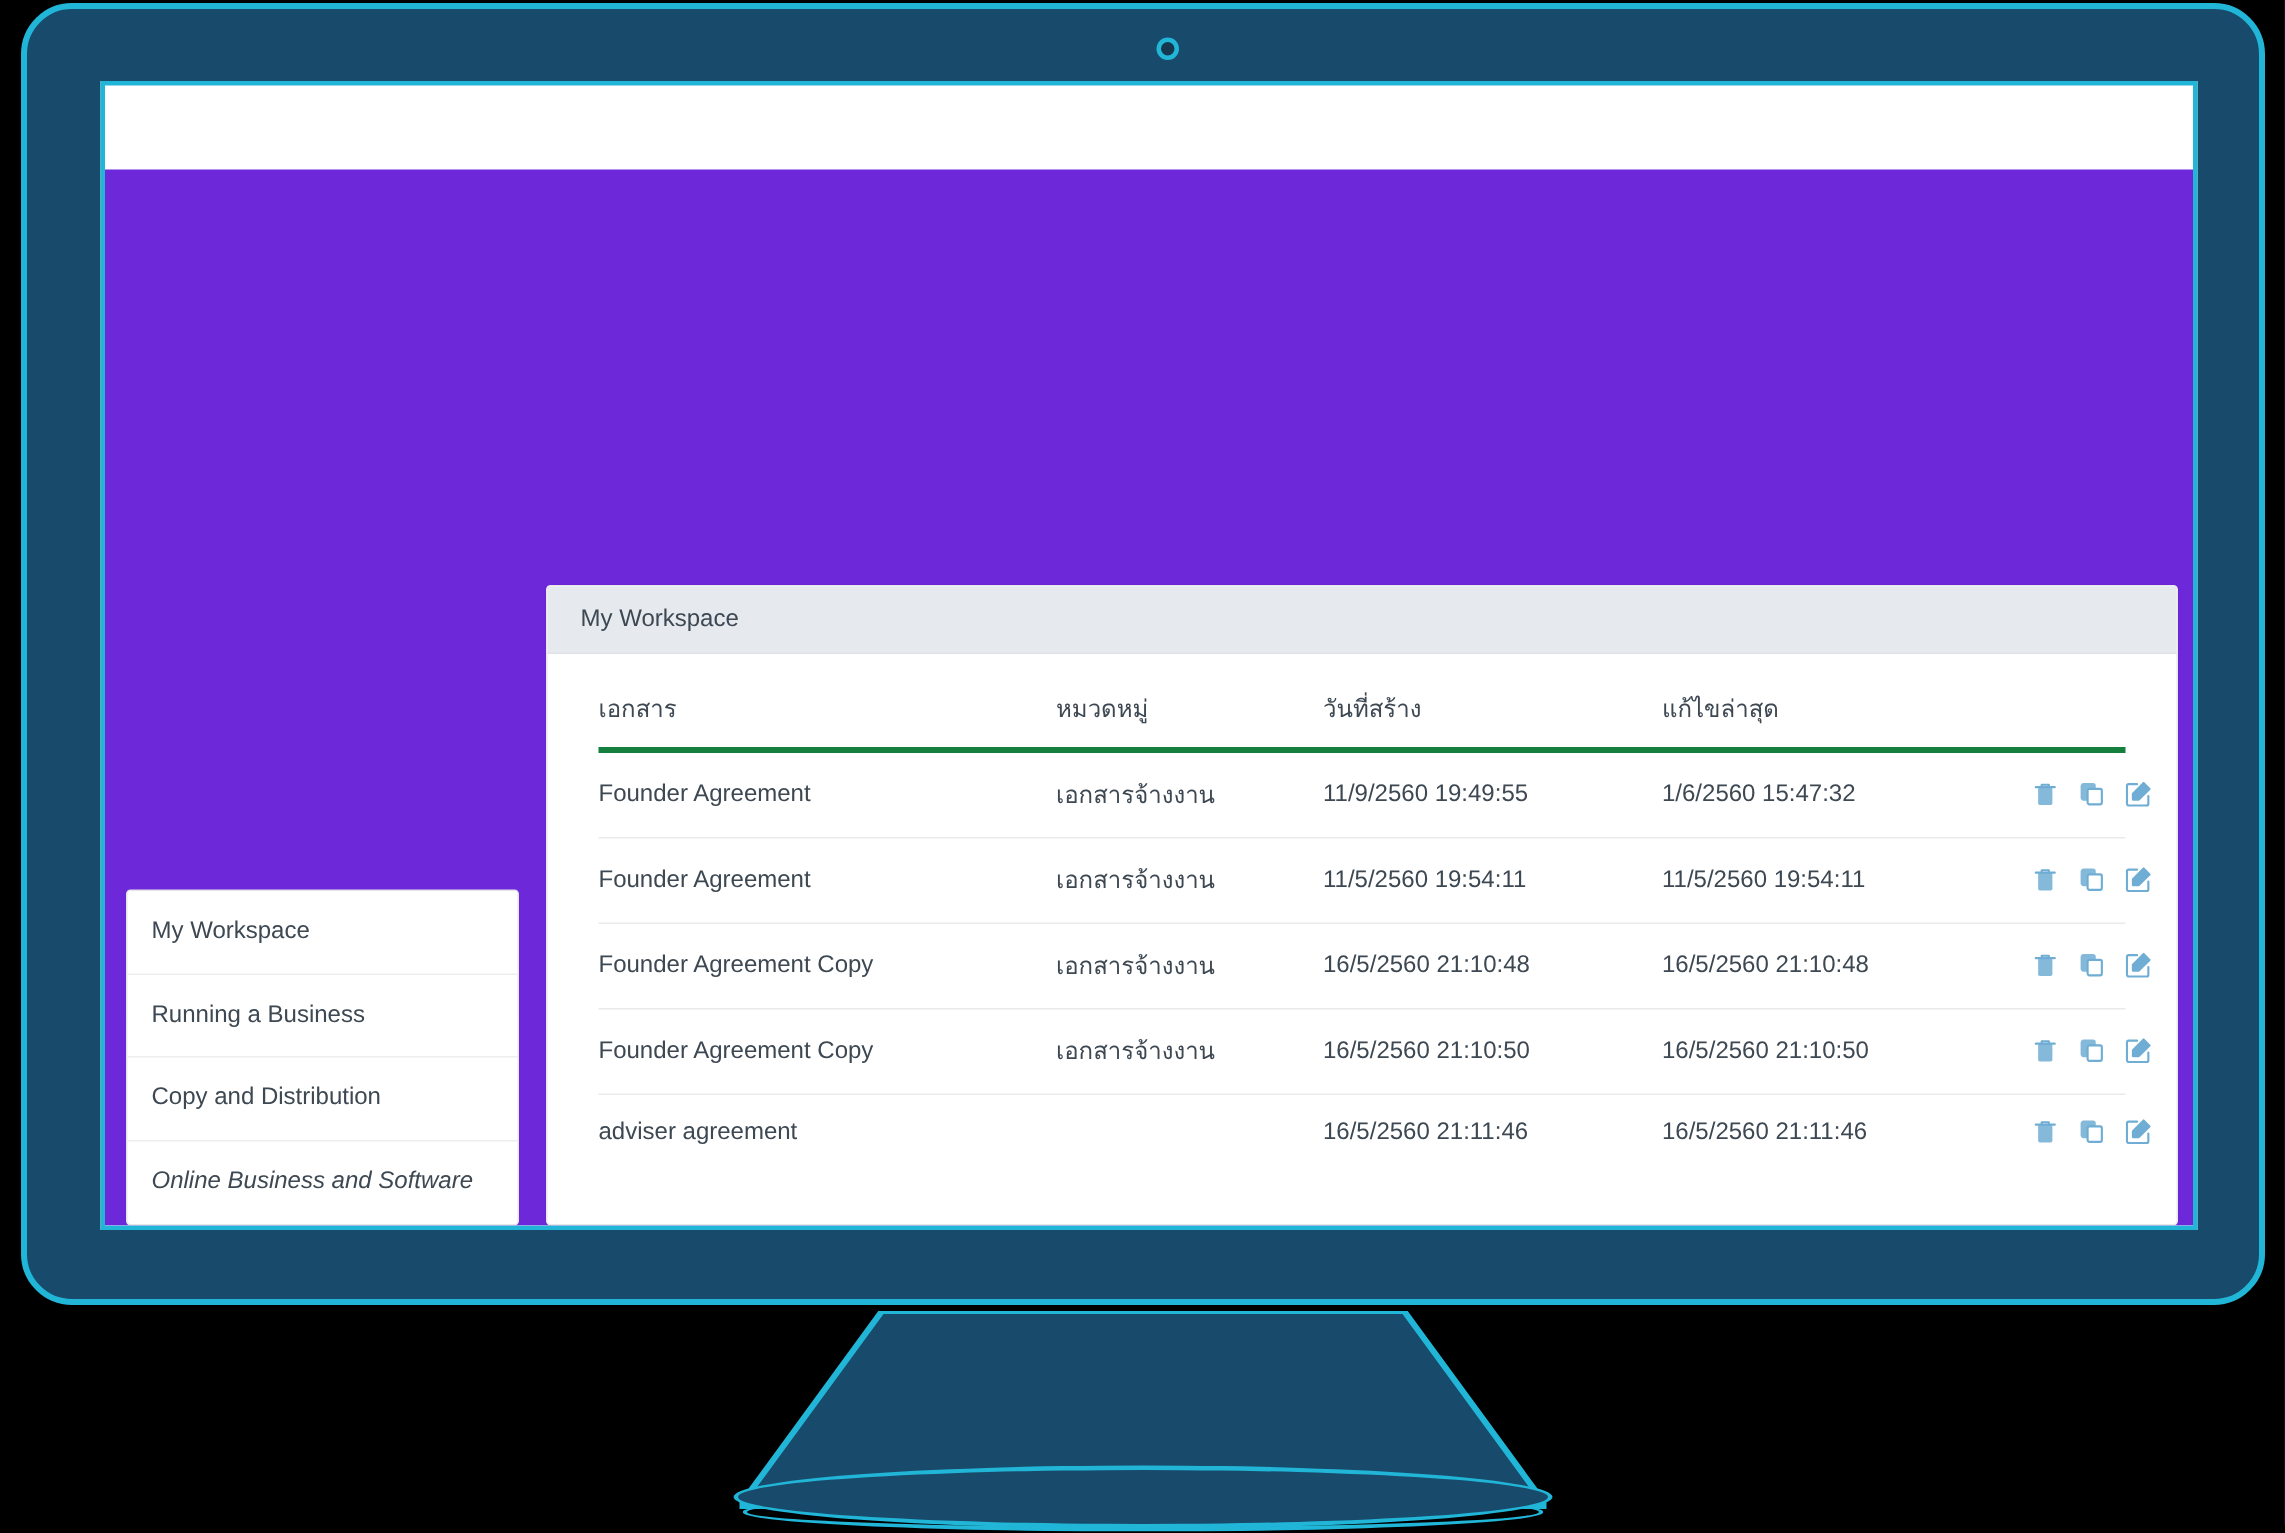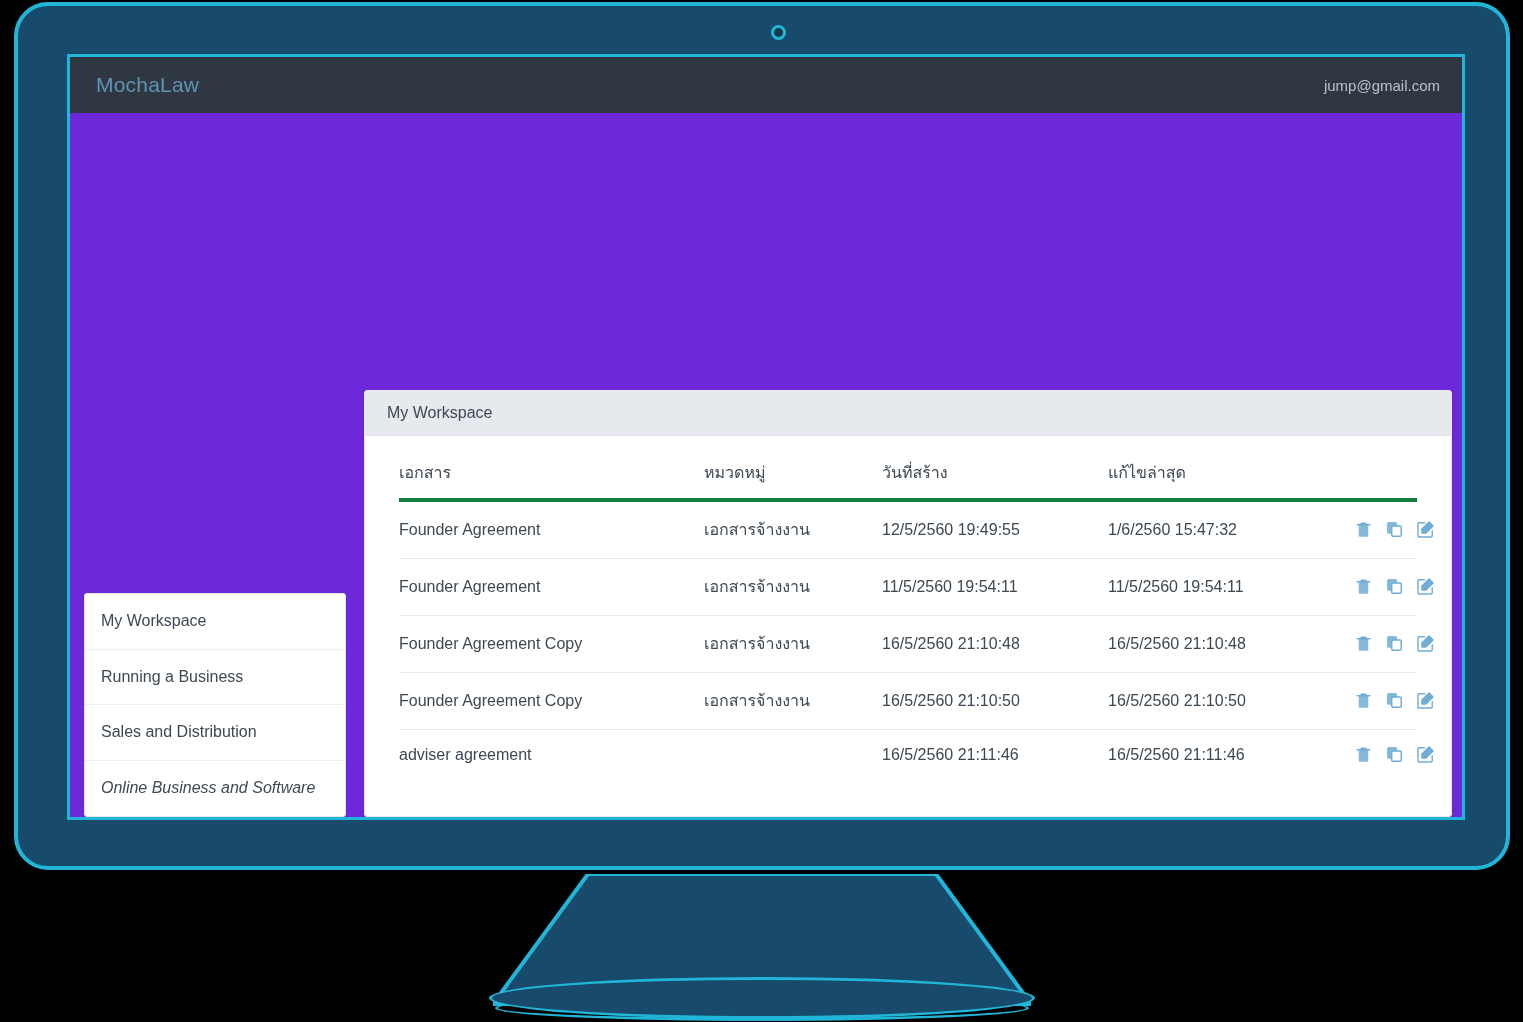--- a/index.html
+++ b/index.html
@@ -211,33 +211,29 @@
 </style>
 </head>
 <body>
 
 <div id="monitor">
 
   <div id="webcam"></div>
 
   <div id="screen">
 
-    <div id="app-header">
-      <div id="brand">MochaLaw</div>
-      <div id="user-email">jump@gmail.com</div>
-    </div>
 
     <div id="app-body">
 
       <nav id="sidebar">
         <div class="side-item">My Workspace</div>
 
 
         <div class="side-item">Running a Business</div>
-        <div class="side-item">Sales and Distribution</div>
+        <div class="side-item">Copy and Distribution</div>
         <div class="side-item">Online Business and Software</div>
       </nav>
 
       <section id="main-panel">
         <div id="panel-header">My Workspace</div>
         <div id="panel-body">
           <table id="doc-table">
             <colgroup>
               <col class="col-doc">
                 <col class="col-cat">
@@ -251,21 +247,21 @@
                 <th>หมวดหมู่</th>
                 <th>วันที่สร้าง</th>
                 <th>แก้ไขล่าสุด</th>
                 <th></th>
               </tr>
             </thead>
             <tbody id="table-body">
                 <tr>
                   <td>Founder Agreement</td>
                   <td>เอกสารจ้างงาน</td>
-                  <td>12/5/2560 19:49:55</td>
+                  <td>11/9/2560 19:49:55</td>
                   <td>1/6/2560 15:47:32</td>
                   <td>
                     <div class="actions">
                       <span class="act-icon" style="color: rgb(111, 173, 212);">
                         <svg viewBox="0 0 24 24" fill="none" stroke="currentColor" stroke-width="1.8" stroke-linecap="round" stroke-linejoin="round">
                           <path d="M4 6h16"></path>
                           <path d="M9 6V4h6v2"></path>
                           <rect x="6" y="6" width="12" height="15" rx="1.5" fill="currentColor" stroke="none" opacity="0.85"></rect>
                         </svg>
                       </span>

